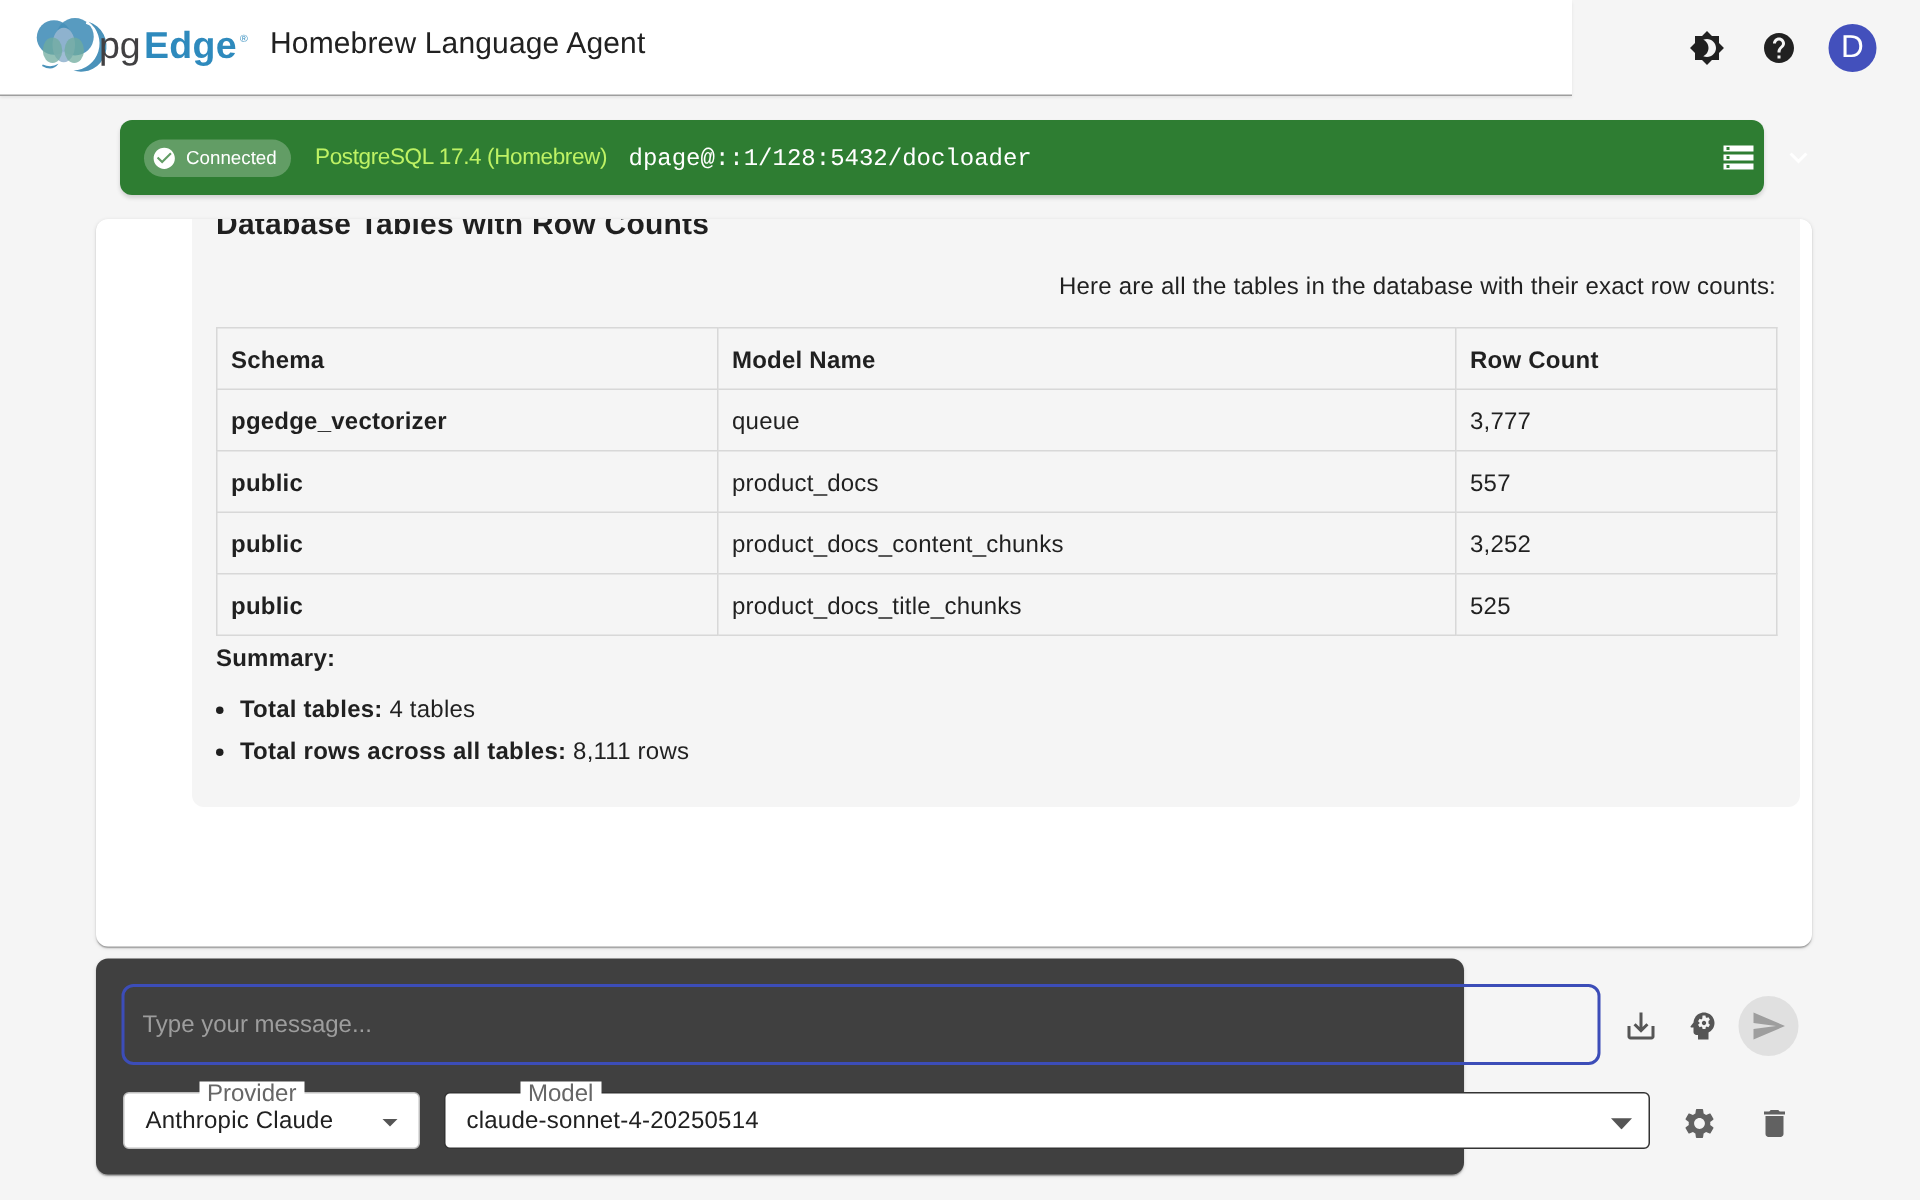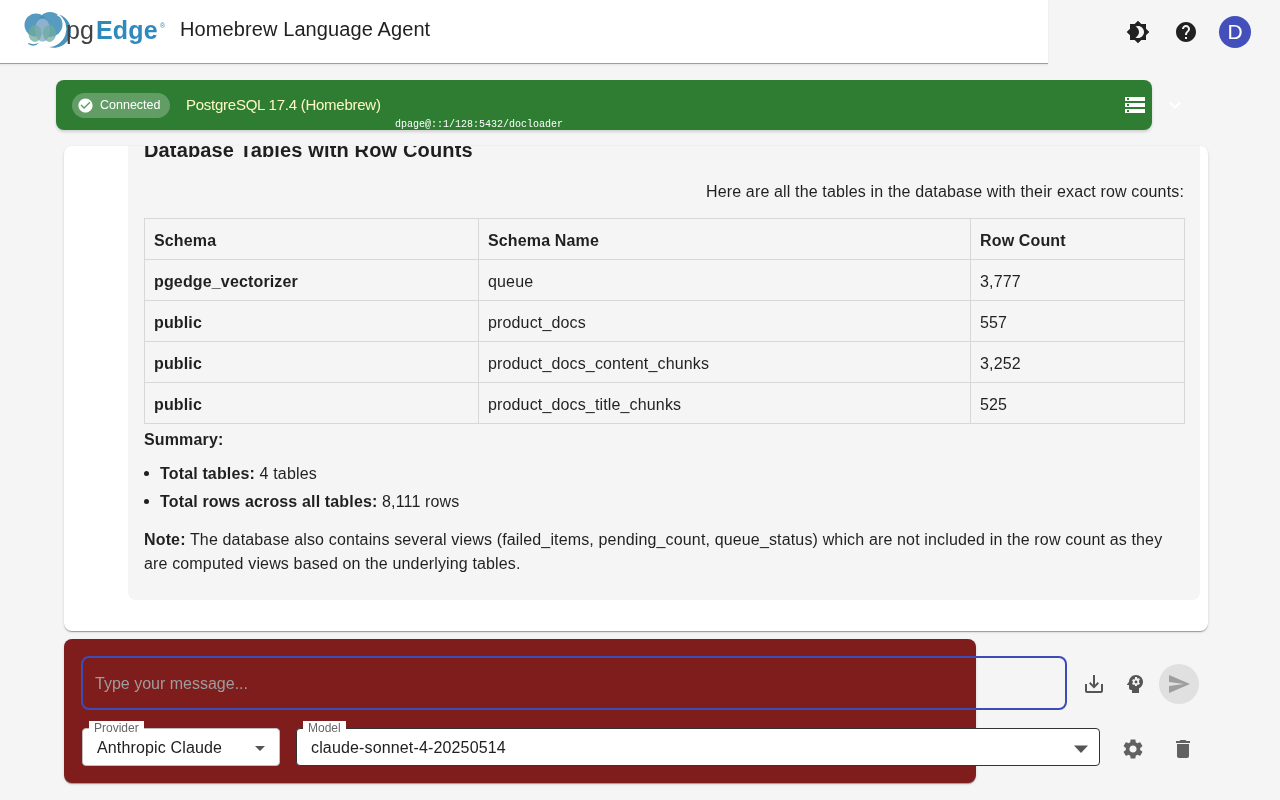--- a/index.html
+++ b/index.html
@@ -4,47 +4,47 @@
 <style>
   * { margin:0; padding:0; box-sizing:border-box; }
   html,body { width:1280px; height:800px; overflow:hidden; }
   body { font-family:"Liberation Sans", sans-serif; background:#f5f5f5; color:rgba(0,0,0,0.87); }
   
   #header { position:absolute; left:0; top:0; width:1048px; height:64px; background:#fff; border-bottom:1px solid #9e9e9e; box-shadow:0 1px 2px rgba(0,0,0,0.08); }
   #appTitle { position:absolute; left:180px; top:18px; font-size:20px; font-weight:400; color:#212121; letter-spacing:0.1px; }
   .iconbtn { position:absolute; width:24px; height:24px; }
   #avatar { position:absolute; left:1219px; top:16px; width:32px; height:32px; border-radius:50%; background:#4350bc; color:#fff; font-size:21px; text-align:center; line-height:32px; }
   
-  #greenbar { position:absolute; left:56px; top:80px; width:1096px; height:50px; background:#2e7d32; border-radius:8px; box-shadow:0 2px 3px rgba(0,0,0,0.15);text-decoration:underline; }
+  #greenbar { position:absolute; left:80px; top:80px; width:1096px; height:50px; background:#2e7d32; border-radius:8px; box-shadow:0 2px 3px rgba(0,0,0,0.15);text-decoration:underline; }
   #chip { position:absolute; left:16px; top:12.5px; height:25px; border-radius:13px; background:rgba(255,255,255,0.25); color:#fff; font-size:12.5px; display:flex; align-items:center; padding:0 10px 0 5px; }
   #chip svg { margin-right:6px; }
-  #pgver { position:absolute; left:130px; top:14.8px; font-size:15px; letter-spacing:-0.25px; line-height:20px; color:#fef9c3; }
-  #connstr { position:absolute; left:339px; top:16.3px; line-height:20px; font-size:10px; font-family:"Liberation Mono", monospace; color:#fff;margin-top:19px; }
+  #pgver { position:absolute; left:130px; top:14.8px; font-size:15px; letter-spacing:-0.25px; line-height:20px; color:#bef264; }
+  #connstr { position:absolute; left:339px; top:16.3px; line-height:20px; font-size:16px; font-family:"Liberation Mono", monospace; color:#fff; }
   
   #card { position:absolute; left:64px; top:146px; width:1144px; height:485px; background:#fff; border-radius:8px; overflow:hidden; box-shadow:0 2px 1px -1px rgba(0,0,0,0.2), 0 1px 1px 0 rgba(0,0,0,0.14), 0 1px 3px 0 rgba(0,0,0,0.12); }
   #bubble { position:absolute; left:64px; top:-26.6px; width:1072px; background:#f5f5f5; border-radius:8px; padding:16px 16px 24px 16px; font-size:16px; letter-spacing:0.15px; }
   #bubble h3 { font-size:20px; font-weight:700; line-height:30px; margin:0 0 14.5px 0; color:#1f1f1f; }
   #bubble p.lead { line-height:24px; margin:0 0 14px 0;text-align:right; }
   table { border-collapse:collapse; width:1040px; table-layout:fixed;padding-left:36px; }
   th, td { border:1px solid #d8d8d8; padding:10.5px 9px 5.5px 9px; line-height:24px; font-size:16px; text-align:left; font-weight:400; }
   th { font-weight:700; }
   .b { font-weight:700; }
   #summary { margin-top:4px; line-height:24px; }
   ul { margin:10px 0 0 0; list-style:none; }
   ul li { line-height:24px; padding-left:16px; position:relative; }
   ul li + li { margin-top:4px; }
   ul li::before { content:""; position:absolute; left:0px; top:9.5px; width:5px; height:5px; border-radius:50%; background:#1f1f1f; }
   #note { margin-top:14.5px; line-height:24px; }
   
-  #panel { position:absolute; left:64px; top:639px; width:912px; height:144px; background:#7f1d1d; border-radius:8px; box-shadow:0 2px 1px -1px rgba(0,0,0,0.2), 0 1px 1px 0 rgba(0,0,0,0.14), 0 1px 3px 0 rgba(0,0,0,0.12);text-decoration:underline; }
+  #panel { position:absolute; left:64px; top:639px; width:912px; height:144px; background:#404040; border-radius:8px; box-shadow:0 2px 1px -1px rgba(0,0,0,0.2), 0 1px 1px 0 rgba(0,0,0,0.14), 0 1px 3px 0 rgba(0,0,0,0.12);text-decoration:underline; }
   #input { position:absolute; left:17px; top:17px; width:986px; height:54px; border:2px solid #3c4db8; border-radius:8px; }
   #ph { position:absolute; left:31px; top:36px; font-size:16px; color:#9d9d9d; }
   #sendbtn { position:absolute; left:1095px; top:25px; width:40px; height:40px; border-radius:50%; background:#e0e0e0; }
   .select { position:absolute; border-radius:4px; background:#fff; }
-  .sel-label { position:absolute; top:-8.5px; font-size:12px; color:#666; background:#fff; padding:0 5px; }
+  .sel-label { position:absolute; top:-8.5px; font-size:16px; color:#666; background:#fff; padding:0 5px;margin-left:44px; }
   .sel-value { position:absolute; left:14px; top:50%; transform:translateY(calc(-50% + 1px)); font-size:16px; color:#212121; letter-spacing:0.15px; white-space:nowrap; }
   #prov { left:18px; top:89px; width:198px; height:38px; border:1px solid #bfbfbf; }
   #model { left:232px; top:89px; width:804px; height:38px; border:1px solid #333; }
 </style>
 </head>
 <body>
 <div style="position:relative; width:1280px; height:800px;">
 
   <div id="header">
     <svg width="150" height="48" viewBox="0 0 150 48" style="position:absolute; left:23px; top:8px;">
@@ -95,21 +95,21 @@
       <p class="lead">Here are all the tables in the database with their exact row counts:</p>
       <table>
         <colgroup>
             <col style="width:334px">
             <col style="width:492px">
             <col style="width:214px">
           </colgroup>
         <tbody>
             <tr>
               <th>Schema</th>
-              <th>Schema Name</th>
+              <th>Model Name</th>
               <th>Row Count</th>
             </tr>
         <tr>
               <td class="b">pgedge_vectorizer</td>
               <td>queue</td>
               <td>3,777</td>
             </tr>
         <tr>
               <td class="b">public</td>
               <td>product_docs</td>
@@ -125,21 +125,20 @@
               <td>product_docs_title_chunks</td>
               <td>525</td>
             </tr>
       </tbody>
         </table>
       <div id="summary" class="b">Summary:</div>
       <ul>
         <li><span class="b">Total tables:</span> 4 tables</li>
         <li><span class="b">Total rows across all tables:</span> 8,111 rows</li>
       </ul>
-      <div id="note"><span class="b">Note:</span> The database also contains several views (failed_items, pending_count, queue_status) which are not included in the row count as they are computed views based on the underlying tables.</div>
     </div>
   </div>
 
   <div id="panel">
     <div id="input"></div>
     <div id="ph">Type your message...</div>
     <svg class="iconbtn" style="left:1018px; top:33px;" viewBox="0 0 24 24" fill="#555">
       <path d="M19 12v7H5v-7H3v7c0 1.1.9 2 2 2h14c1.1 0 2-.9 2-2v-7h-2zm-6 .67 2.59-2.58L17 11.5l-5 5-5-5 1.41-1.41L11 12.67V3h2v9.67z"></path>
     </svg>
     <svg class="iconbtn" style="left:1059px; top:33px;" viewBox="0 0 24 24" fill="#555">

